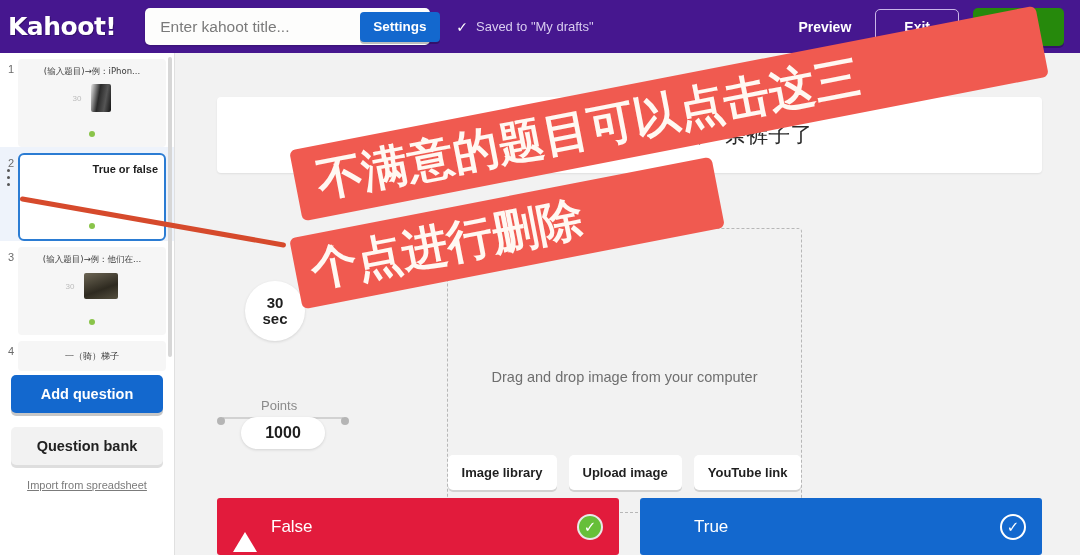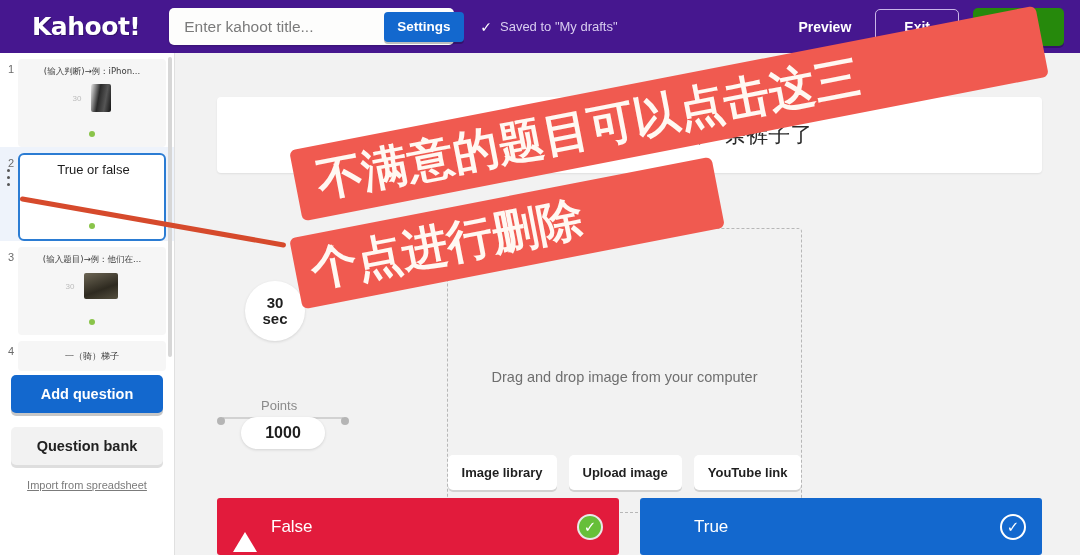--- a/index.html
+++ b/index.html
@@ -12,21 +12,21 @@
   #app { position: relative; width: 1080px; height: 555px; overflow: hidden; }
 
   
   .header {
     position: absolute; top: 0; left: 0;
     width: 1080px; height: 53px;
     background: #46178f;
     display: flex; align-items: center;
   }
   .logo {
-    margin-left: 32px;
+    margin-left: 8px;
     font-size: 25px; font-weight: bold; color: #ffffff;
     letter-spacing: -0.5px;
     font-family: "DejaVu Sans", sans-serif;
     text-shadow: 1px 1px 0 rgba(0,0,0,.25);
     display: flex; align-items: center;
   }
   .title-wrap {
     margin-left: 29px;
     width: 285px; height: 37px;
     background: #fdfdfc;
@@ -123,22 +123,22 @@
     border-radius: 6px;
   }
   .thumb-title {
     font-size: 8.5px; color: #3a3a3a;
     line-height: 1.3;
     white-space: nowrap; overflow: hidden;
     text-align: center;
     font-family: "DejaVu Sans", sans-serif;
   }
   .thumb.sel .thumb-title {
-    font-size: 13px; font-weight: normal; color: #1d1d1d;
-    text-align: center; padding-left: 3px;
+    font-size: 11px; font-weight: bold; color: #1d1d1d;
+    text-align: right; padding-left: 3px;
     font-family: "Liberation Sans", sans-serif;
   }
   .thumb-body {
     display: flex; align-items: center; justify-content: center;
     gap: 10px; height: 42px;
   }
   .thumb-timer { font-size: 8px; color: #bcbcbc; }
   .thumb-img {
     width: 34px; height: 26px;
     background: linear-gradient(135deg,#4a4a4a,#1d1d1d);
@@ -382,21 +382,21 @@
       <button class="exit-btn">Exit</button>
       <button class="done-btn">Done</button>
     </div>
   </div>
 
   <div class="sidebar">
 
     <div class="slide-row">
       <div class="slide-num">1</div>
       <div class="thumb">
-        <div class="thumb-title">(输入判断)→例：iPhon...</div>
+        <div class="thumb-title">(输入题目)→例：iPhon...</div>
         <div class="thumb-body">
           <span class="thumb-timer">30</span>
           <span class="thumb-img phone"></span>
         </div>
         <div class="thumb-dot"><i></i></div>
       </div>
     </div>
 
     <div class="slide-row selected">
       <div class="slide-num">2</div>

